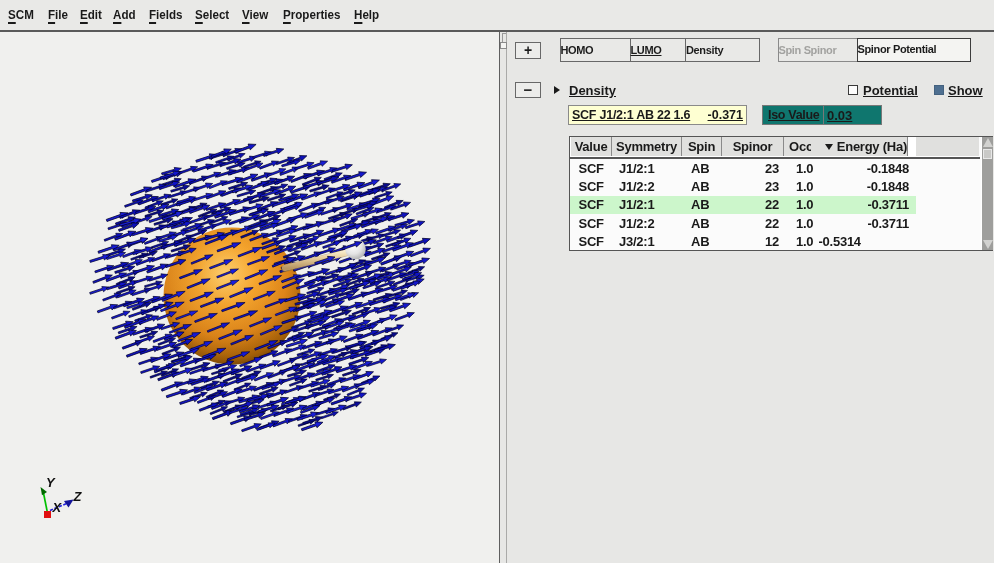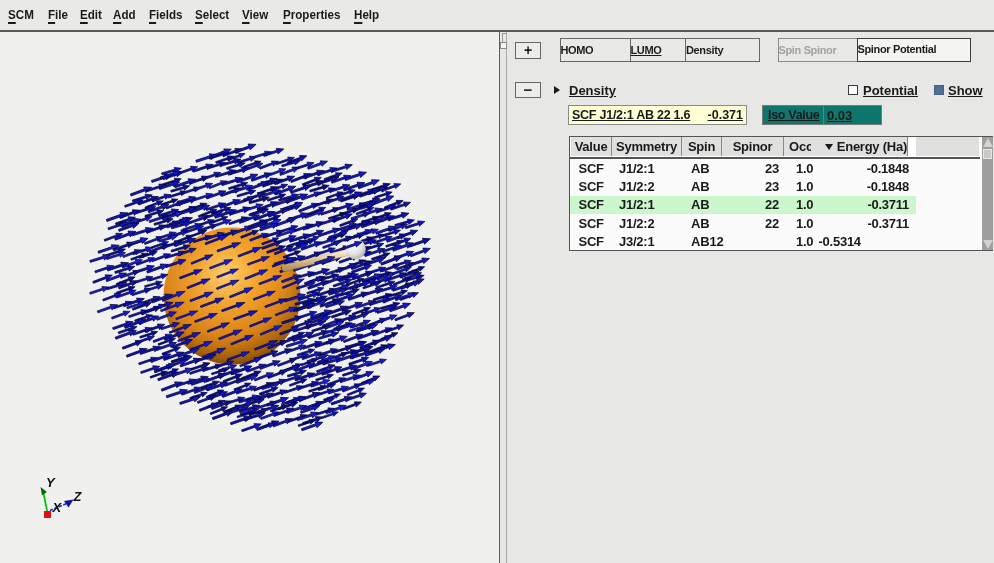--- a/index.html
+++ b/index.html
@@ -814,21 +814,21 @@
 <div class="cell" style="left:249px;top:59.9px;width:90.5px;text-align:right;">-0.3711</div>
 <div class="cell" style="left:9px;top:78.1px;">SCF</div>
 <div class="cell" style="left:49.5px;top:78.1px;">J1/2:2</div>
 <div class="cell" style="left:121.5px;top:78.1px;">AB</div>
 <div class="cell" style="left:152px;top:78.1px;width:57.5px;text-align:right;">22</div>
 <div class="cell" style="left:226.5px;top:78.1px;">1.0</div>
 <div class="cell" style="left:249px;top:78.1px;width:90.5px;text-align:right;">-0.3711</div>
 <div class="cell" style="left:9px;top:96.3px;">SCF</div>
 <div class="cell" style="left:49.5px;top:96.3px;">J3/2:1</div>
 <div class="cell" style="left:121.5px;top:96.3px;">AB</div>
-<div class="cell" style="left:140px;top:96.3px;width:57.5px;text-align:left;">12</div>
+<div class="cell" style="left:152px;top:96.3px;width:57.5px;text-align:right;">12</div>
 <div class="cell" style="left:226.5px;top:96.3px;">1.0</div>
 <div class="cell" style="left:249px;top:96.3px;width:90.5px;text-align:left;">-0.5314</div>
 
   <div class="ab" style="left:411.5px;top:0.5px;width:11px;height:113px;background:#9e9e9c;border-left:1px solid #fff;">
     <div class="ab" style="left:0.5px;top:1px;width:0;height:0;border-bottom:9px solid #d2d2d0;border-left:5px solid transparent;border-right:5px solid transparent;"></div>
     <div class="ab" style="left:0.5px;top:12px;width:9px;height:10px;background:#c9c9c7;border:1px solid #e8e8e8;box-sizing:border-box;"></div>
     <div class="ab" style="left:0.5px;bottom:1px;width:0;height:0;border-top:9px solid #d2d2d0;border-left:5px solid transparent;border-right:5px solid transparent;"></div>
   </div>
 </div>
 

